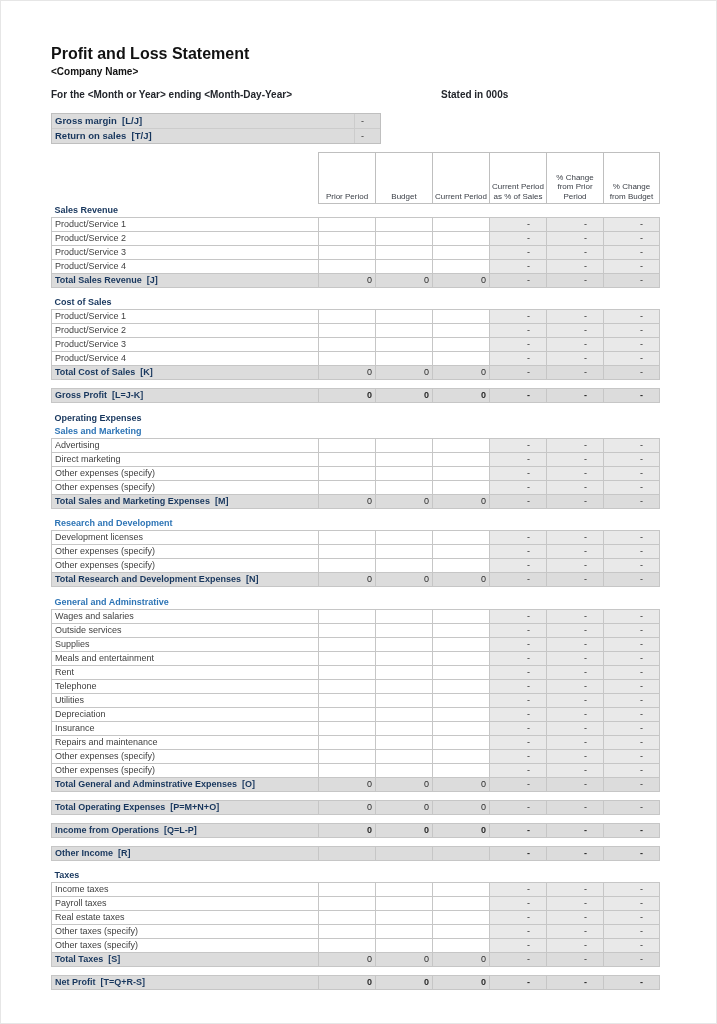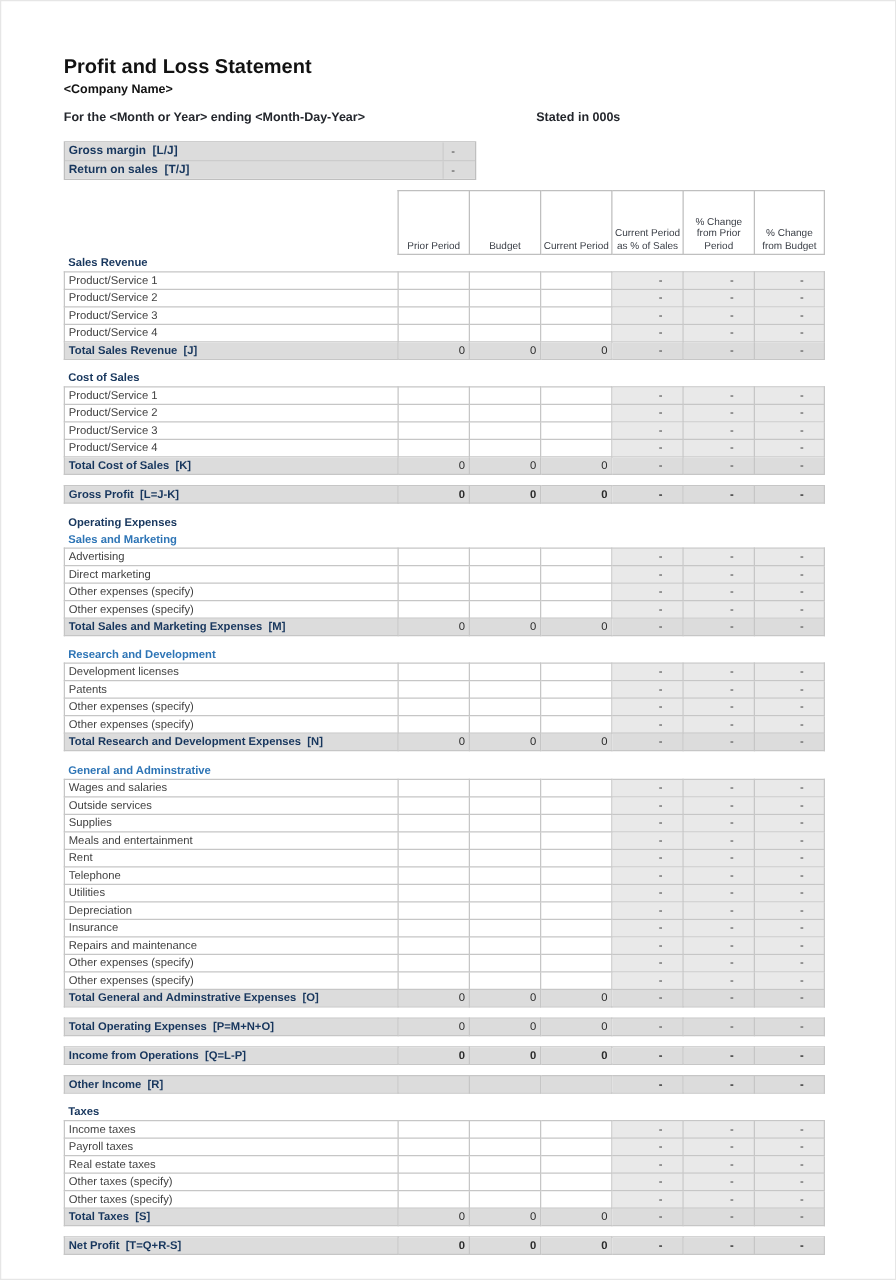--- a/index.html
+++ b/index.html
@@ -8,21 +8,21 @@
     font-family:"Liberation Sans","DejaVu Sans",sans-serif; color:#1f1f1f;
   }
   .page {
     box-sizing:border-box; width:717px; height:1024px;
     padding:44px 54px 0 50px; border:1px solid #e6e6e6; background:#fff;
   }
   .title { font-size:16px; font-weight:bold; color:#121212; margin:0; }
   .company { font-size:10px; font-weight:bold; color:#121212; margin-top:3px; }
   .period-row { position:relative; margin-top:12px; height:14px;
     font-size:10px; font-weight:bold; color:#23262c; }
-  .stated { position:absolute; left:378px; top:0; }
+  .stated { position:absolute; left:390px; top:0; }
 
   .summary { margin-top:10px; width:328px; border:1px solid #bfbfbf; }
   .summary-row { display:flex; height:14px; background:#dcdcdc; }
   .summary-row + .summary-row { border-top:1px solid #cccccc; }
   .s-label { width:303px; box-sizing:border-box; padding-left:3px; font-size:9.5px;
     font-weight:bold; color:#17365d; line-height:14px; border-right:1px solid #cccccc;
     white-space:pre; overflow:hidden; }
   .s-value { flex:1; font-size:9px; line-height:14px; text-align:right;
     padding-right:16px; color:#333; }
 
@@ -270,29 +270,20 @@
         <tr class="r-detail">
           <td class="label">Development licenses</td>
           <td class="val"></td>
           <td class="val"></td>
           <td class="val"></td>
           <td class="val dash">-</td>
           <td class="val dash">-</td>
           <td class="val dash">-</td>
         </tr>
         <tr class="r-detail">
-          <td class="label">Patents</td>
-          <td class="val"></td>
-          <td class="val"></td>
-          <td class="val"></td>
-          <td class="val dash">-</td>
-          <td class="val dash">-</td>
-          <td class="val dash">-</td>
-        </tr>
-        <tr class="r-detail">
           <td class="label">Other expenses (specify)</td>
           <td class="val"></td>
           <td class="val"></td>
           <td class="val"></td>
           <td class="val dash">-</td>
           <td class="val dash">-</td>
           <td class="val dash">-</td>
         </tr>
         <tr class="r-detail">
           <td class="label">Other expenses (specify)</td>

